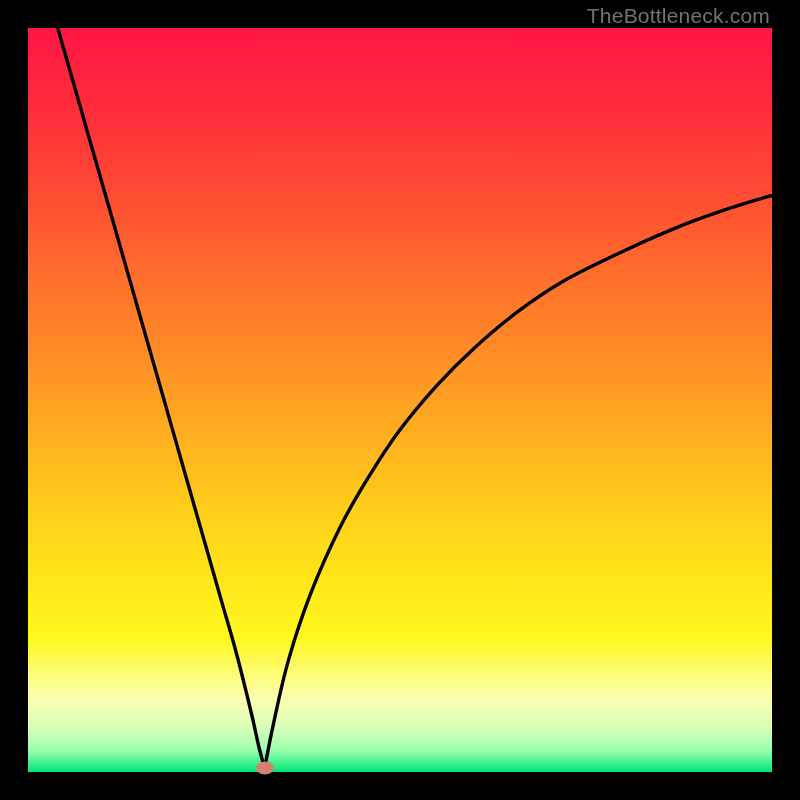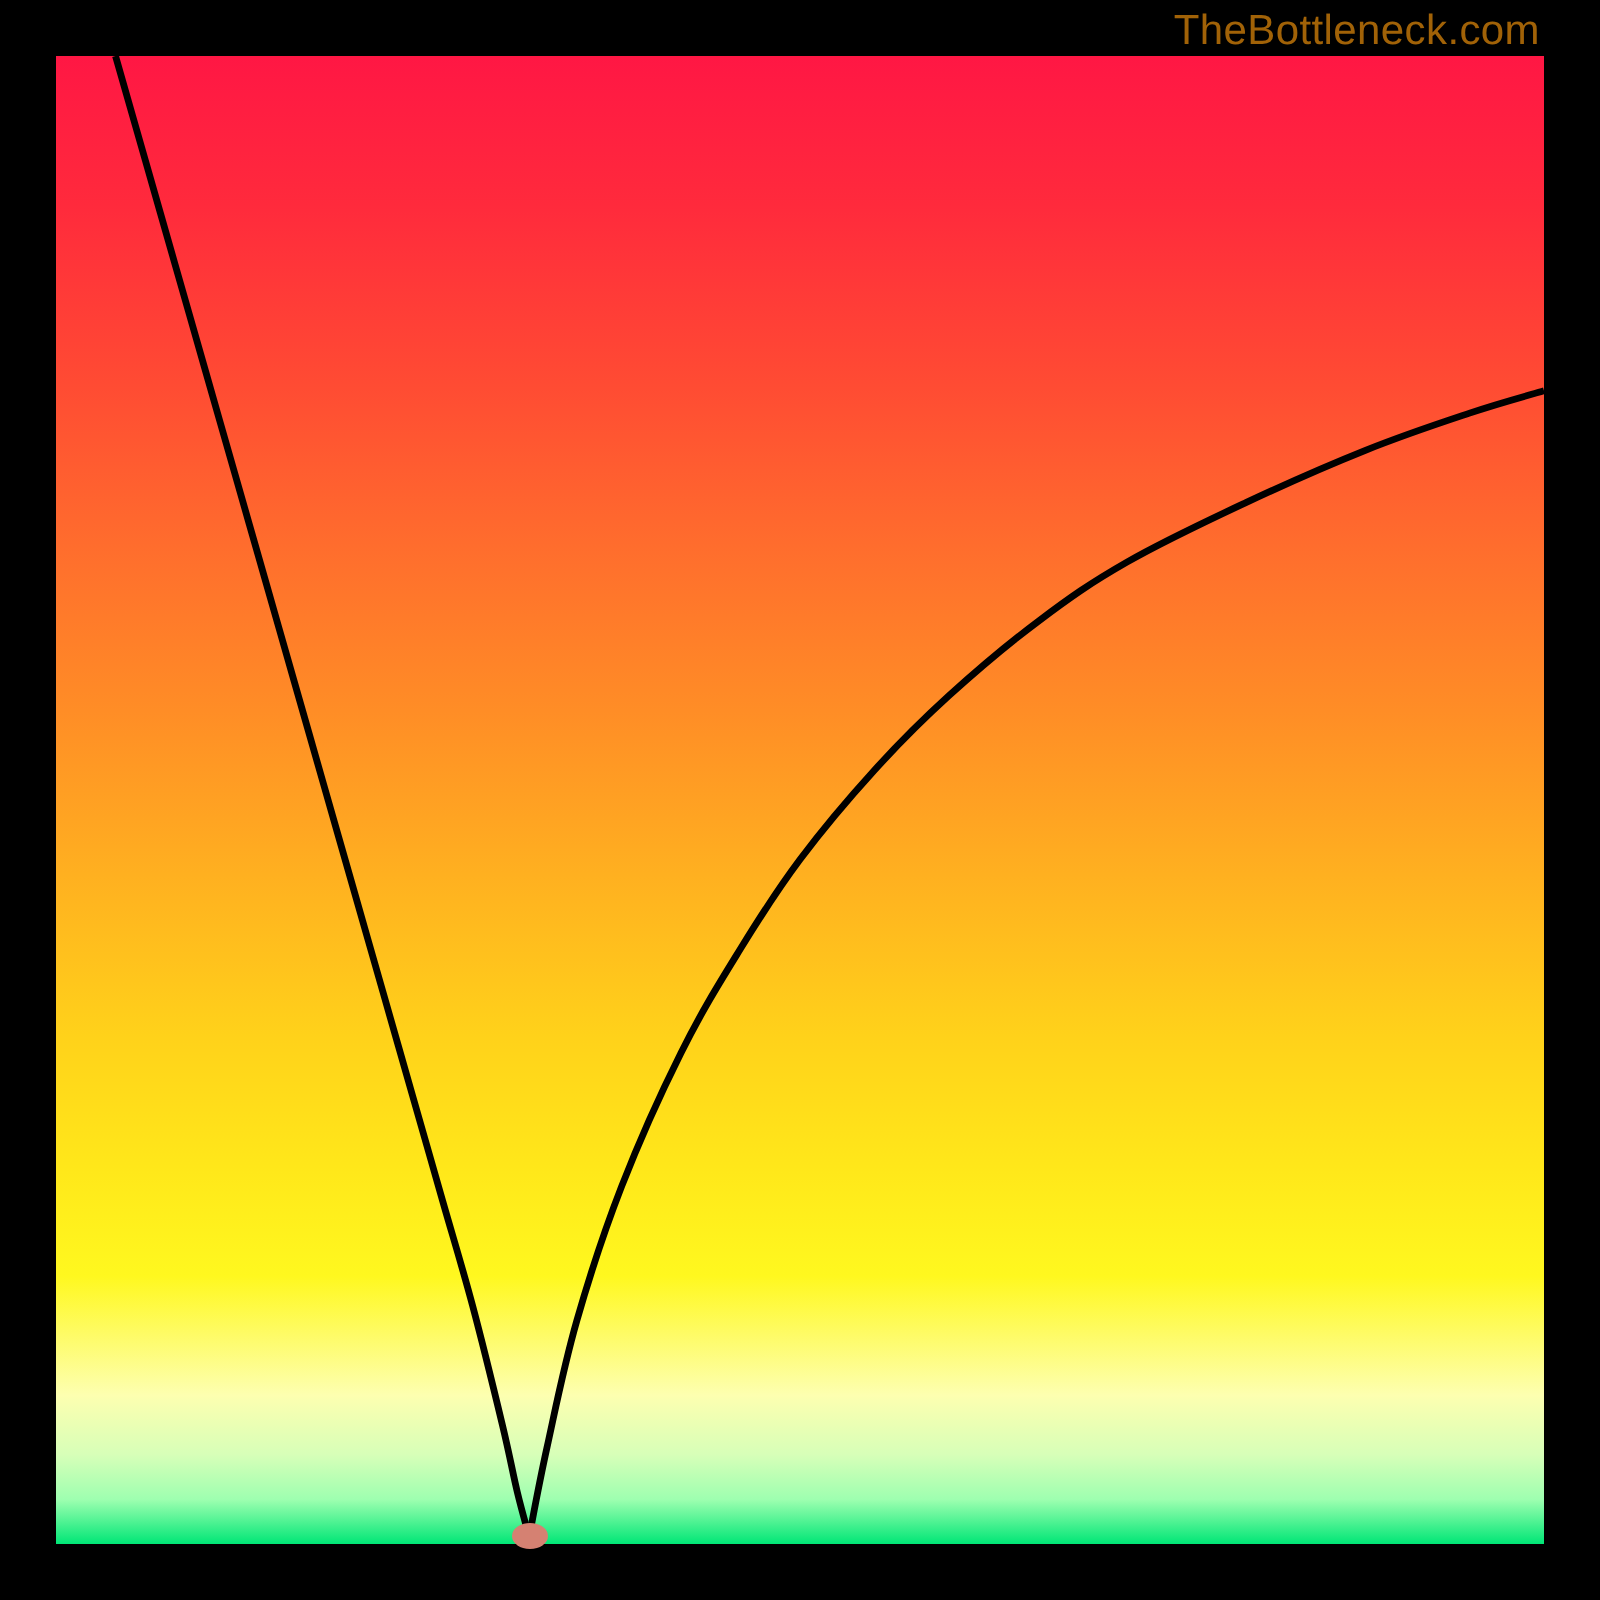--- a/index.html
+++ b/index.html
@@ -40,21 +40,21 @@
       #9effb0 97%,
       #00e676 100%
     );
   }
   .attribution {
     position: absolute;
     top: 4px;
     right: 30px;
     font-family: Arial, Helvetica, sans-serif;
     font-size: 21px;
-    color: #a16207;
+    color: #737373;
     letter-spacing: 0.2px;
     z-index: 10;
     margin-left: 28px;
   }
   .curve-svg {
     position: absolute;
     left: 0; top: 0;
     width: 100%; height: 100%;
   }
   .marker {

